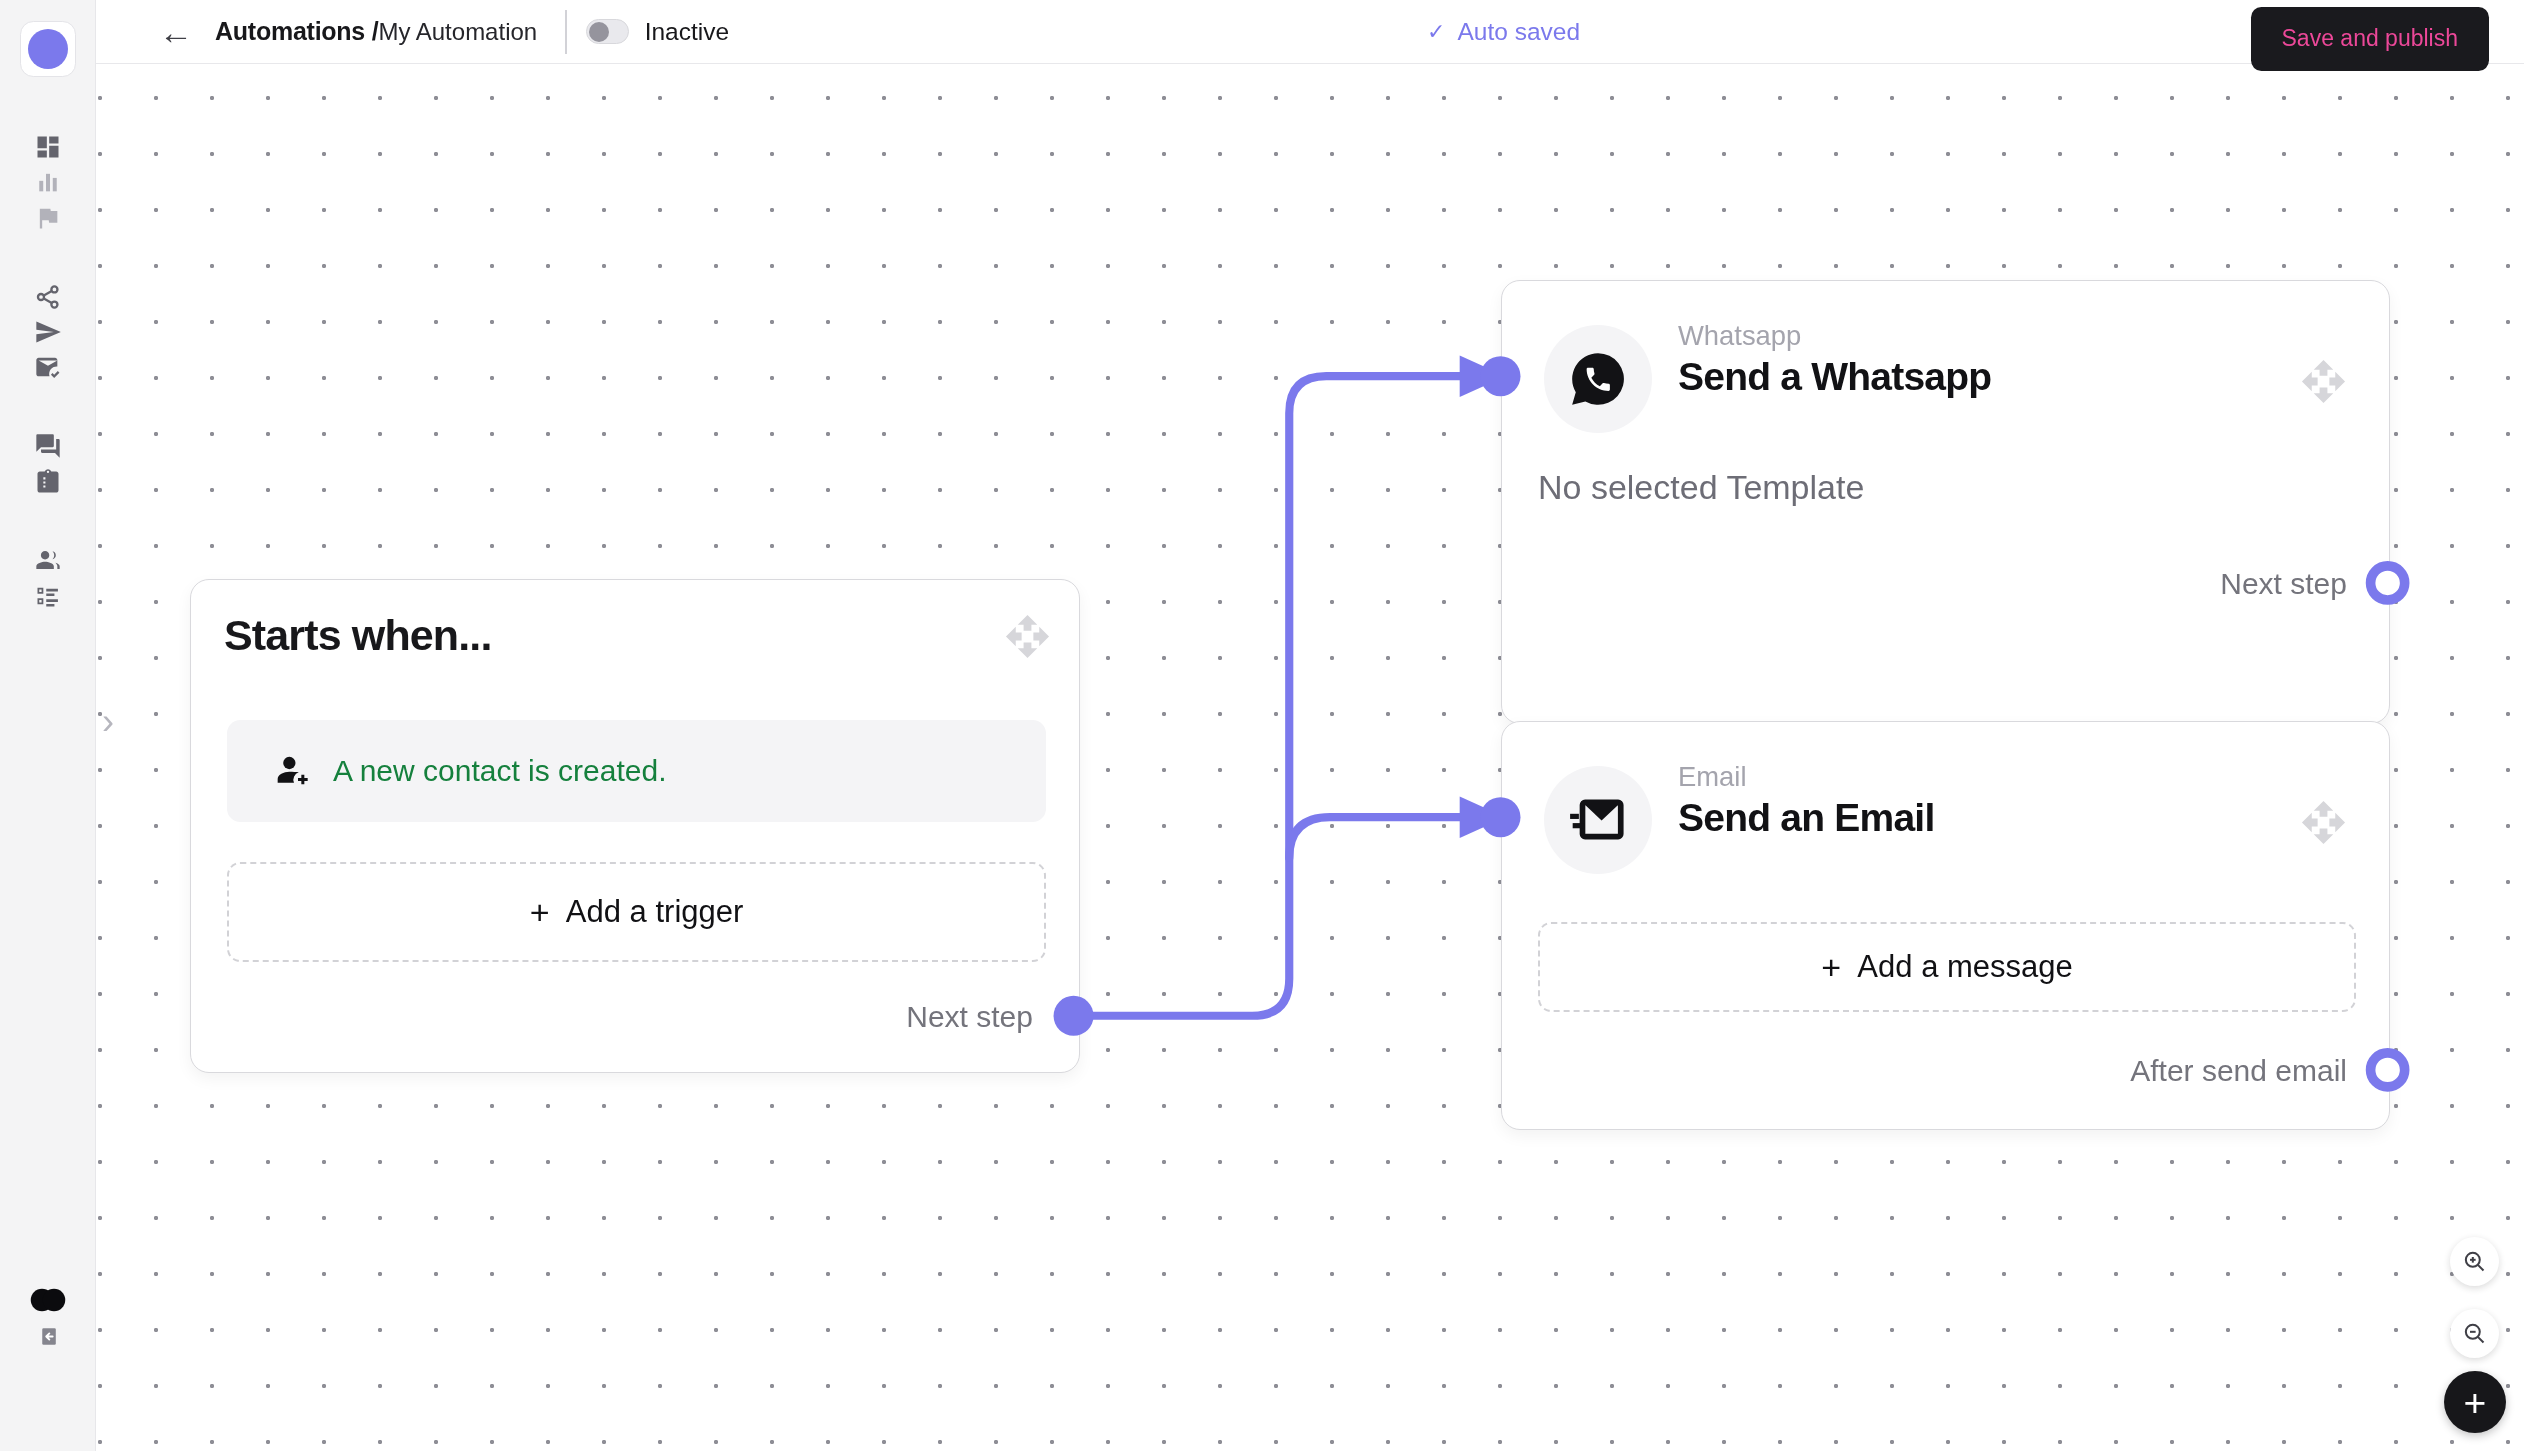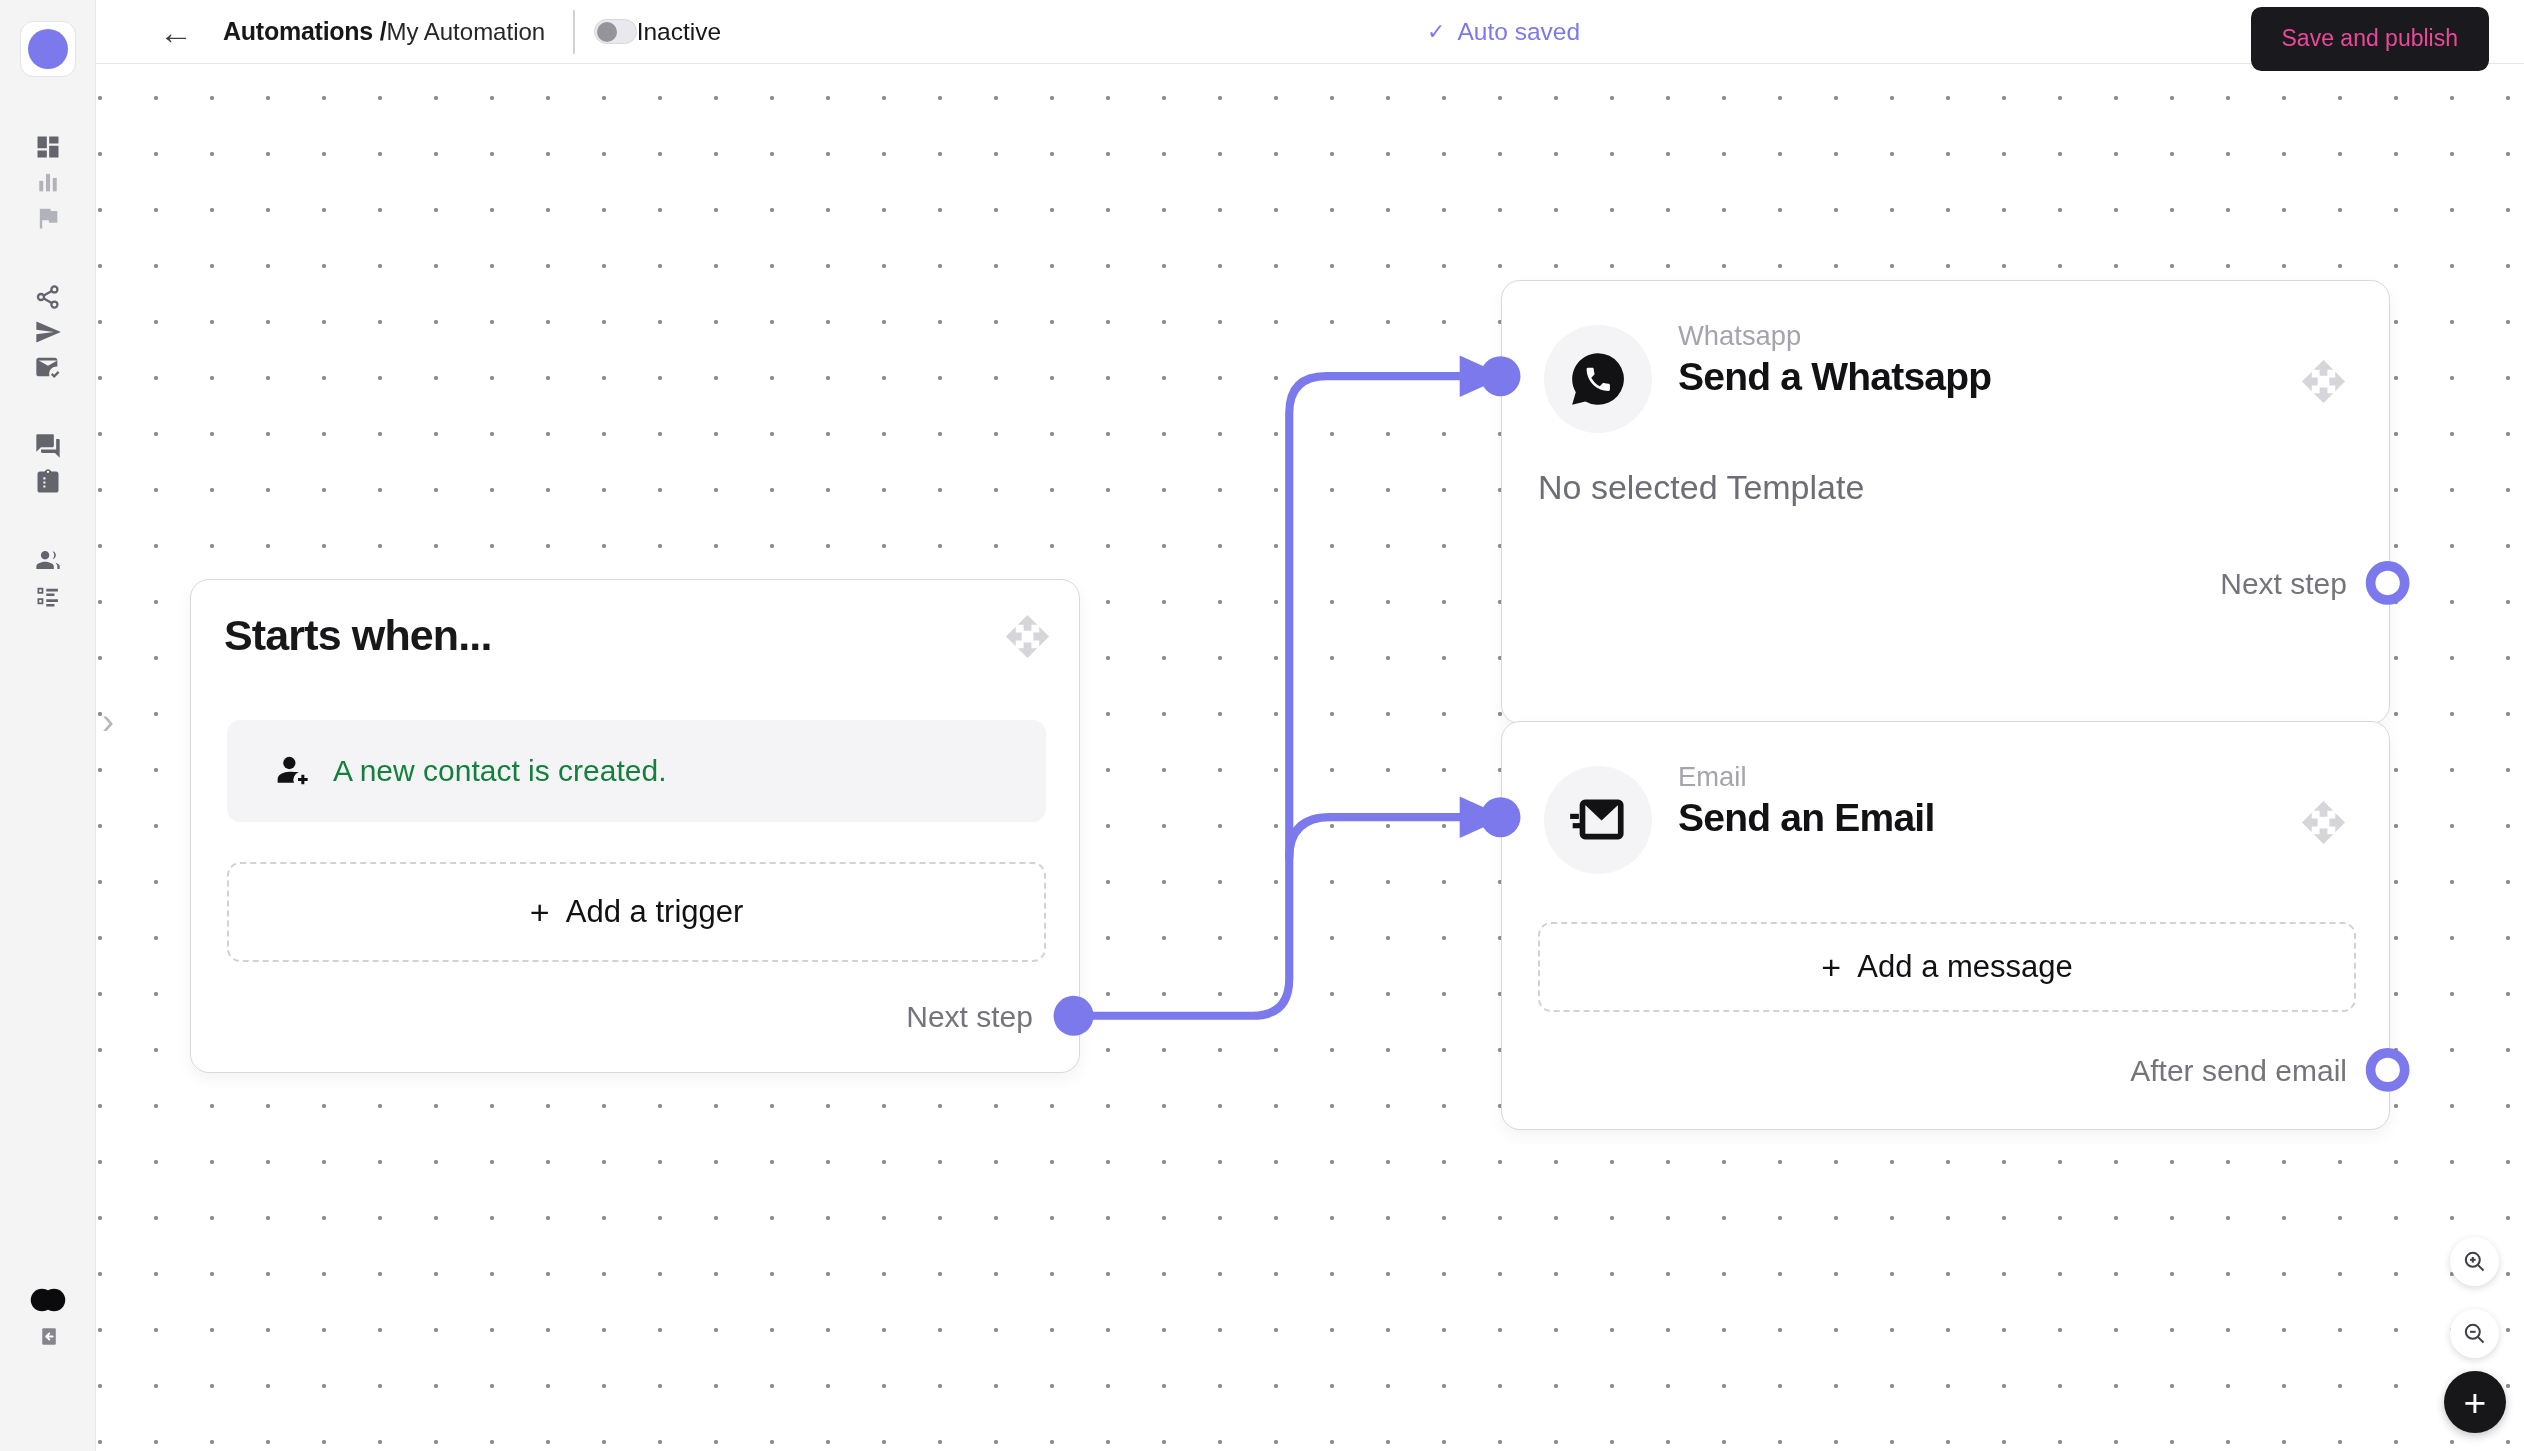--- a/index.html
+++ b/index.html
@@ -29,29 +29,29 @@
   .side-bottom-avatar { position: absolute; left: 27.4px; top: 1282px; width: 42px; height: 36px; cursor: pointer; }
   .side-bottom-logout { position: absolute; left: 36px; top: 1324px; width: 25px; height: 25px; cursor: pointer; }
 
   
   .topbar {
     position: absolute; left: 96px; top: 0; width: 2428px; height: 64px;
     background: #fff; border-bottom: 0.7px solid #e8e8eb; z-index: 20;
     display: flex; align-items: center; padding-left: 63px;
   }
   .back-btn { font-size: 34px; color: #3f3f46; line-height: 1; cursor: pointer; background: none; border: none; font-family: inherit; }
-  .crumb-bold { font-size: 25px; font-weight: 700; margin-left: 30px; letter-spacing: -0.01em; }
+  .crumb-bold { font-size: 25px; font-weight: 700; margin-left: 22px; letter-spacing: -0.01em; }
   .crumb-current { font-size: 24px; font-weight: 400; color: #26262b; }
   .top-divider { width: 1.5px; height: 44px; background: #d2d2d7; margin-left: 28px; }
   .toggle {
     width: 43px; height: 24.5px; border-radius: 12.6px; background: #e9e9ed;
     border: 0.7px solid #d8d8dc; margin-left: 19px; position: relative; cursor: pointer;
   }
   .toggle-knob { position: absolute; left: 2.2px; top: 1.5px; width: 20px; height: 20px; border-radius: 50%; background: #95949d; }
-  .toggle-label { font-size: 24.5px; margin-left: 0; color: #18181b; }
+  .toggle-label { font-size: 24.5px; margin-left: 16px; color: #18181b; }
   .autosaved { position: absolute; left: 1331px; top: 0; height: 64px; display: flex; align-items: center; gap: 12px; color: #7b79ec; font-size: 24.5px; }
   .autosaved .check { font-size: 22px; }
   .save-btn {
     position: absolute; right: 35px; top: 6.7px; height: 64px; padding: 8px 31px;
     background: #1a1a1e; color: #ec4899; border: none; border-radius: 10.4px;
     font-size: 23px; font-family: inherit; font-weight: 500; cursor: pointer;
   }
 
   
   .canvas {

